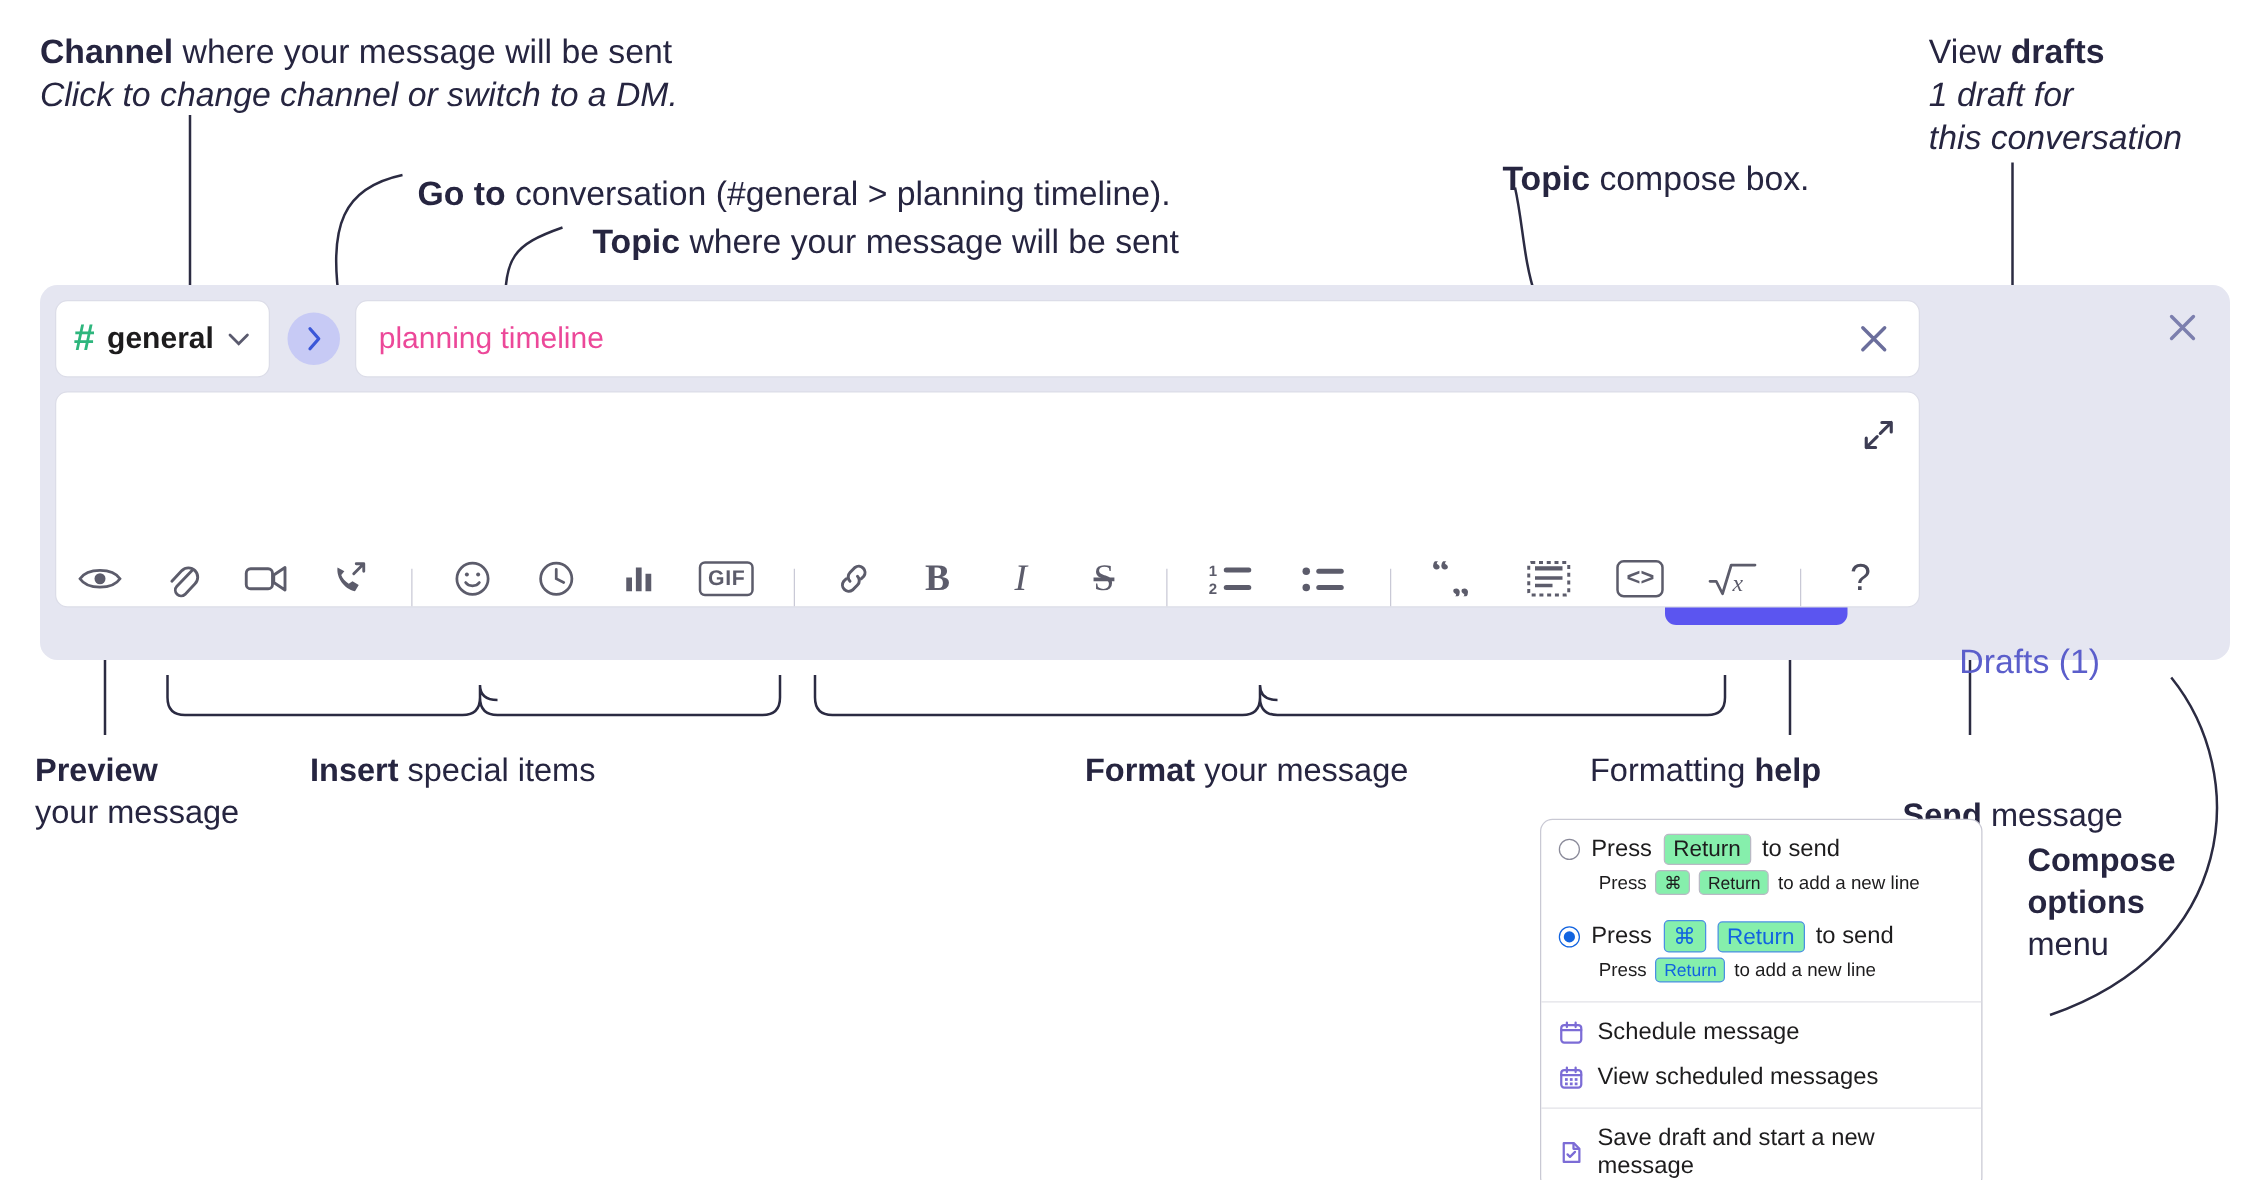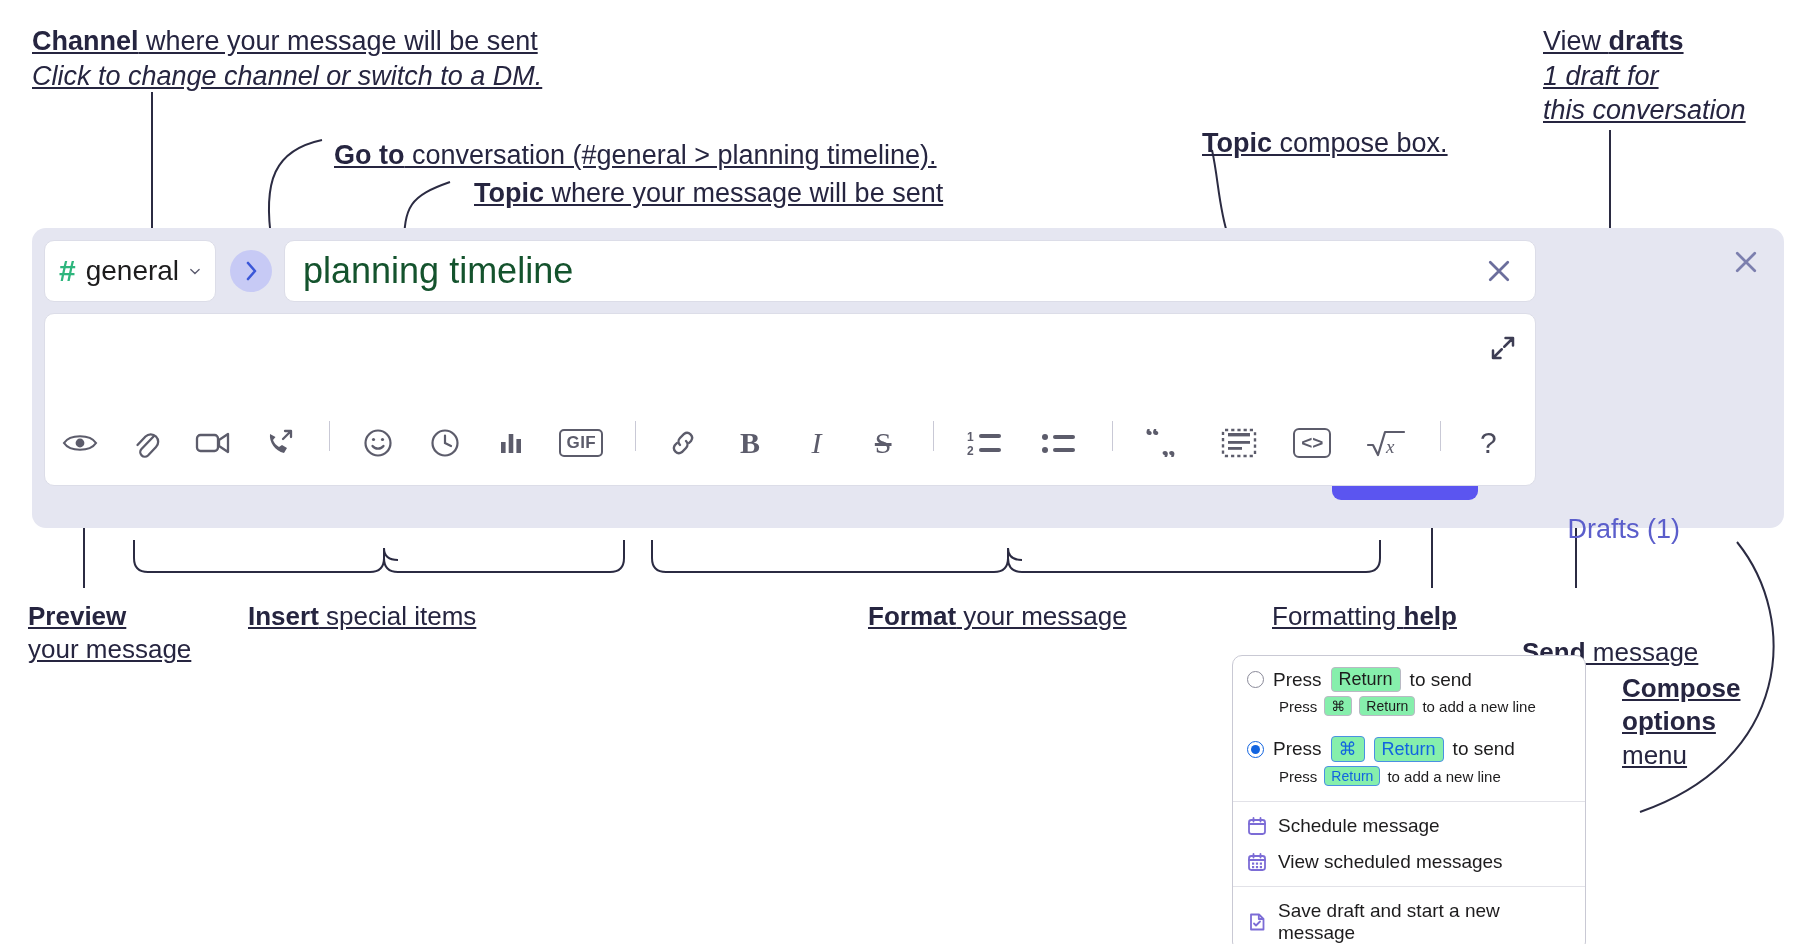--- a/index.html
+++ b/index.html
@@ -6,21 +6,21 @@
   html, body {
     width: 1814px; height: 944px;
     background: #ffffff;
     font-family: "Liberation Sans", sans-serif;
     color: #2b2b42;
     overflow: hidden;
   }
   #root { position: relative; width: 1814px; height: 944px; }
 
   
-  .anno { position: absolute; color: #262540; line-height: 1.28; text-decoration: underline; }
+  .anno { position: absolute; color: #262540; line-height: 1.28; }
   .anno .b { font-weight: bold; }
   .anno .i { font-style: italic; }
   .anno-lg { font-size: 27px; }
   .anno-md { font-size: 26px; }
 
   
   .lines { position: absolute; left: 0; top: 0; width: 1814px; height: 944px; pointer-events: none; }
 
   
   .compose {
@@ -34,37 +34,37 @@
   .row-top { display: flex; align-items: center; height: 62px; }
 
   .channel-chip {
     display: flex; align-items: center; gap: 10px;
     height: 62px; width: 172px;
     padding: 0 14px;
     background: #ffffff; border: 1px solid #dcdde8;
     border-radius: 10px;
   }
   .hash { color: #2eb67d; font-size: 30px; font-weight: bold; line-height: 1; }
-  .channel-name { font-size: 28px; color: #1d1c1d; }
+  .channel-name { font-size: 24px; color: #1d1c1d; font-weight: bold; }
   .chev-dn { margin-left: auto; color: #5a5a6e; font-size: 17px; }
 
   .goto-btn {
     width: 42px; height: 42px; margin: 0 12px 0 14px;
     border-radius: 50%; background: #c7caf5;
     display: flex; align-items: center; justify-content: center;
     color: #3b57d8; font-size: 22px; font-weight: bold;
     cursor: pointer; border: none;
   }
 
   .topic-field {
     flex: 1; height: 62px;
     background: #ffffff; border: 1px solid #dcdde8; border-radius: 10px;
     display: flex; align-items: center; padding: 0 18px;
   }
-  .topic-value { font-size: 36px; color: #14532d; flex: 1; }
+  .topic-value { font-size: 24px; color: #ec4899; flex: 1; }
   .topic-close {
     width: 36px; height: 36px; color: #6b6e9c;
     display: flex; align-items: center; justify-content: center;
     cursor: pointer; background: none; border: none;
   }
 
   .msg-box {
     margin-top: 11px;
     background: #ffffff; border: 1px solid #dcdde8; border-radius: 10px;
     height: 173px; position: relative;
@@ -75,21 +75,21 @@
   }
   .expand-btn {
     position: absolute; right: 14px; top: 16px;
     width: 36px; height: 36px; color: #3d3d54;
     background: none; border: none; cursor: pointer;
     display: flex; align-items: center; justify-content: center;
   }
 
   .toolbar {
     position: absolute; left: 0; right: 0; bottom: 0;
-    height: 64px; display: flex; align-items: flex-start;
+    height: 64px; display: flex; align-items: flex-end;
     padding: 0 14px; gap: 13px;
   }
   .tb {
     width: 46px; height: 44px; margin-right: 12px;
     display: flex; align-items: center; justify-content: center;
     color: #5c5c6b; background: none; border: none; cursor: pointer;
   }
   .tb.wide { width: 54px; }
   .tb-sep { width: 1px; height: 30px; background: #c9c9d6; margin: 0 14px 0 4px; }
 

